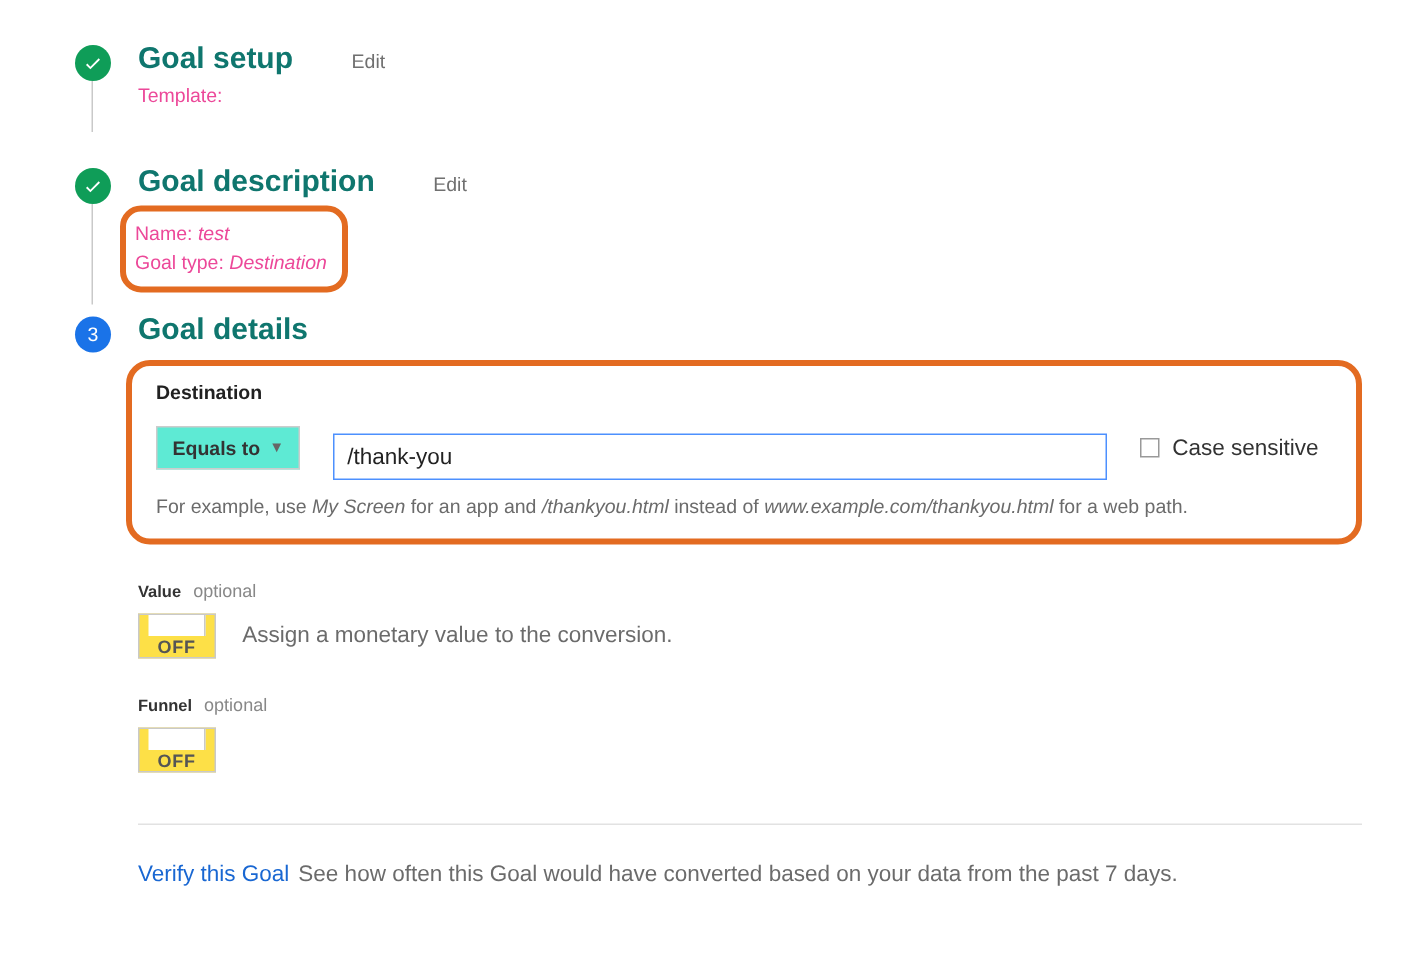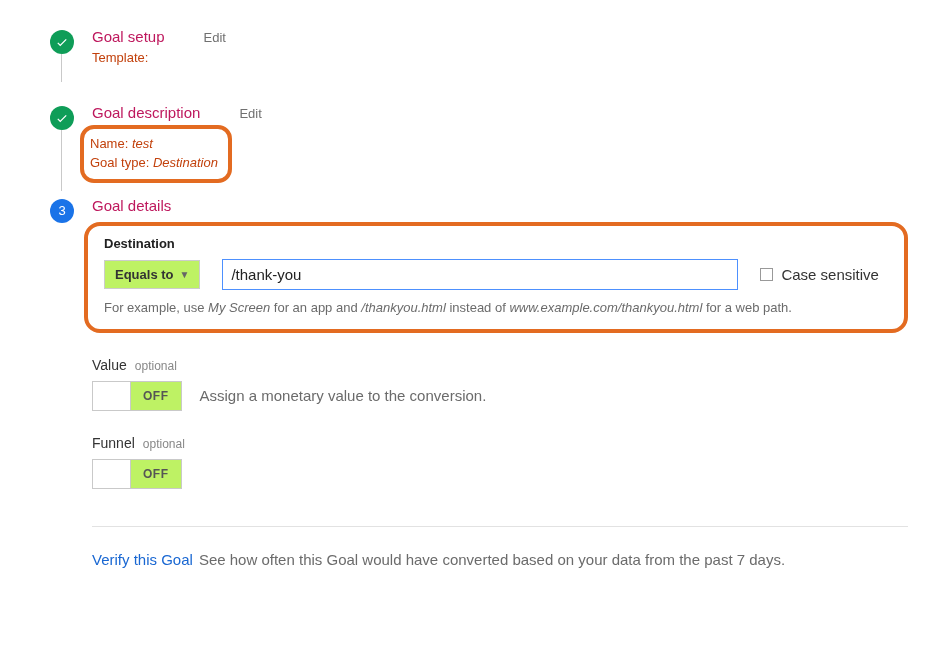--- a/index.html
+++ b/index.html
@@ -17,63 +17,63 @@
   }
   .step-index.done { background: #0f9d58; }
   .step-index.current { background: #1a73e8; font-weight: 400; }
 
   .connector {
     position: absolute; left: 11px; top: 26px; bottom: -8px;
     width: 1px; background: #c9c9c9;
   }
 
   .step-header { display: flex; align-items: baseline; gap: 20px; margin-bottom: 4px;}
-  .step-title { font-size: 15px; color: #be185d; font-weight: 400; }
+  .step-title { font-size: 20px; color: #0f766e; font-weight: 700; }
   .edit-link { font-size: 13px; color: #707070; cursor: pointer; padding-left: 19px; }
 
   .step-body-indent { padding-left: 0px; }
-  .summary-line { font-size: 13px; color: #c2410c; line-height: 1.45; padding-bottom: 6px; }
+  .summary-line { font-size: 13px; color: #ec4899; line-height: 1.45; padding-bottom: 6px; }
   .summary-line .ital { font-style: italic; }
 
   .highlight-box {
     border: 4px solid #e36b21; border-radius: 14px; padding: 6px 10px 6px 6px;
     margin-left: -12px; display: inline-block;
   }
 
   .details-panel { padding-top: 4px; }
   .dest-block {
     border: 4px solid #e36b21; border-radius: 16px;
     padding: 10px 16px 14px 16px; margin-top: 0px; margin-left: -8px;
   }
   .section-label { font-weight: 700; font-size: 13px; margin-bottom: 8px; }
   .dest-row { display: flex; align-items: center; gap: 22px; }
   .dropdown {
-    background: #bef264; border: 1px solid #ccc; padding: 6px 10px;
+    background: #5eead4; border: 1px solid #ccc; padding: 6px 10px;
     font-size: 13px; font-weight: 700; color: #333; display: inline-flex; align-items: center; gap: 6px;
     cursor: pointer;
   }
   .dropdown .caret { font-size: 10px; color: #666; }
   .dest-input {
     flex: 1; min-width: 0; border: 1px solid #4d90fe; padding: 6px 8px;
-    font-size: 15px; color: #222; max-width: 516px;
+    font-size: 15px; color: #222; max-width: 516px; margin-top: 12px;
   }
   .cs-wrap { display: inline-flex; align-items: center; gap: 8px; font-size: 15px; color: #333; }
   .checkbox { width: 13px; height: 13px; border: 1px solid #999; background: #fff; }
 
   .hint { font-size: 13px; color: #6b6b6b; margin-top: 10px; }
   .hint .ital { font-style: italic; }
 
   .subsection { margin-left: 0px; padding-left: 0; margin-top: 24px; }
   .sub-head { display: flex; align-items: baseline; gap: 8px; margin-bottom: 8px; }
-  .sub-head .label { font-weight: 400; font-size: 14px; color: #333; }
+  .sub-head .label { font-weight: 700; font-size: 11px; color: #333; }
   .sub-head .opt { font-size: 12px; color: #888; font-weight: 400; text-transform: lowercase; }
 
   .toggle {
     display: inline-flex; align-items: center; border: 1px solid #c9c9c9;
-    background: #bef264; height: 30px;
+    background: #fde047; height: 30px; flex-direction: column;
   }
   .toggle .knob { width: 38px; height: 100%; background: #fff; border-right: 1px solid #c9c9c9; }
   .toggle .state { padding: 0 12px; font-weight: 700; font-size: 12px; color: #555; letter-spacing: .5px;}
 
   .desc { font-size: 15px; color: #6b6b6b; margin-top: 10px; line-height: 1.45; max-width: 790px;}
   .inline-section { display: flex; align-items: center; gap: 18px; }
 
   .divider { border: none; border-top: 1px solid #e2e2e2; margin: 34px 0 22px 0; }
 
   .verify-row { display: flex; align-items: center; gap: 6px; }

